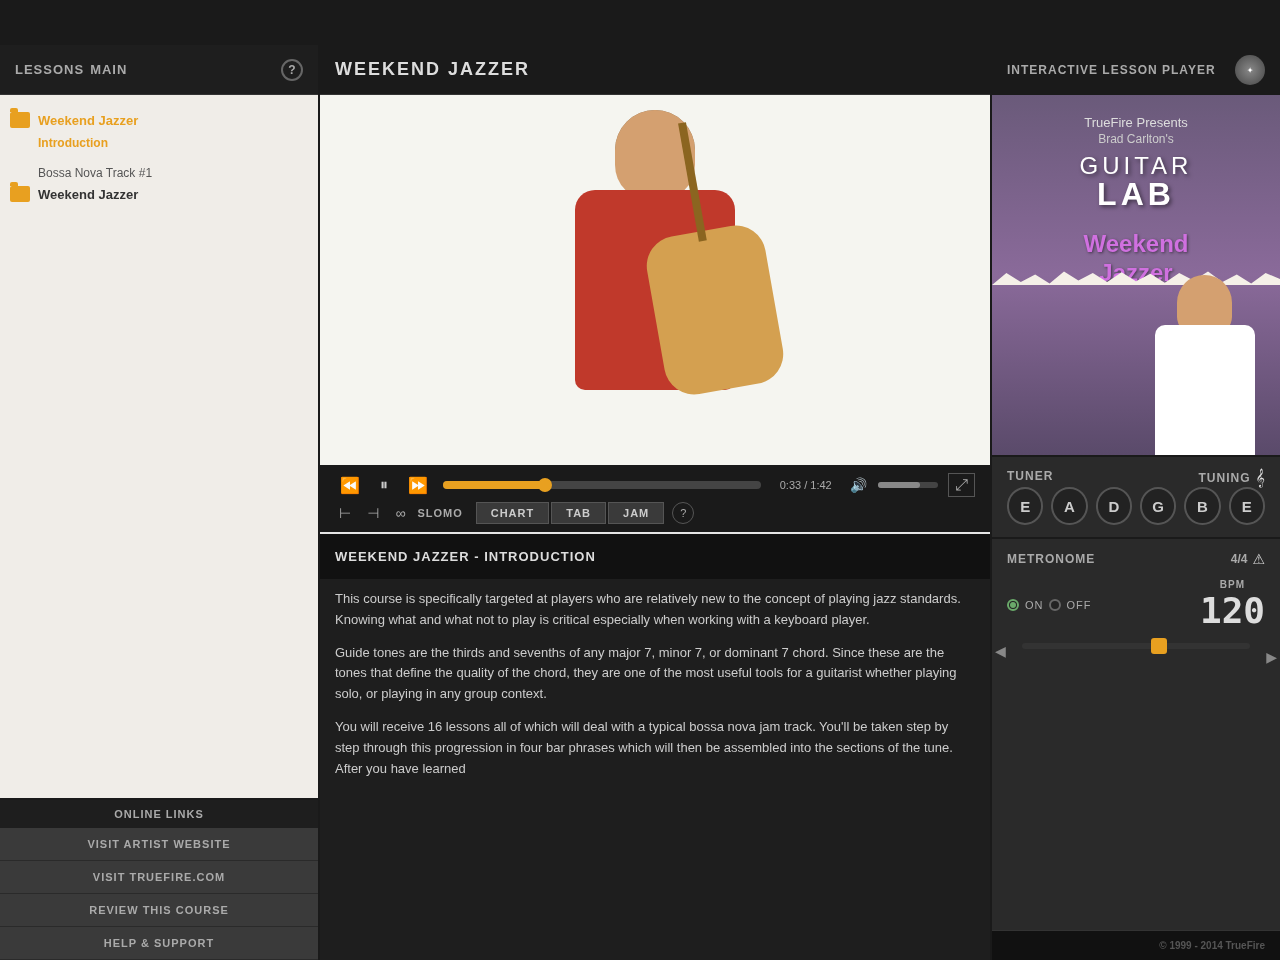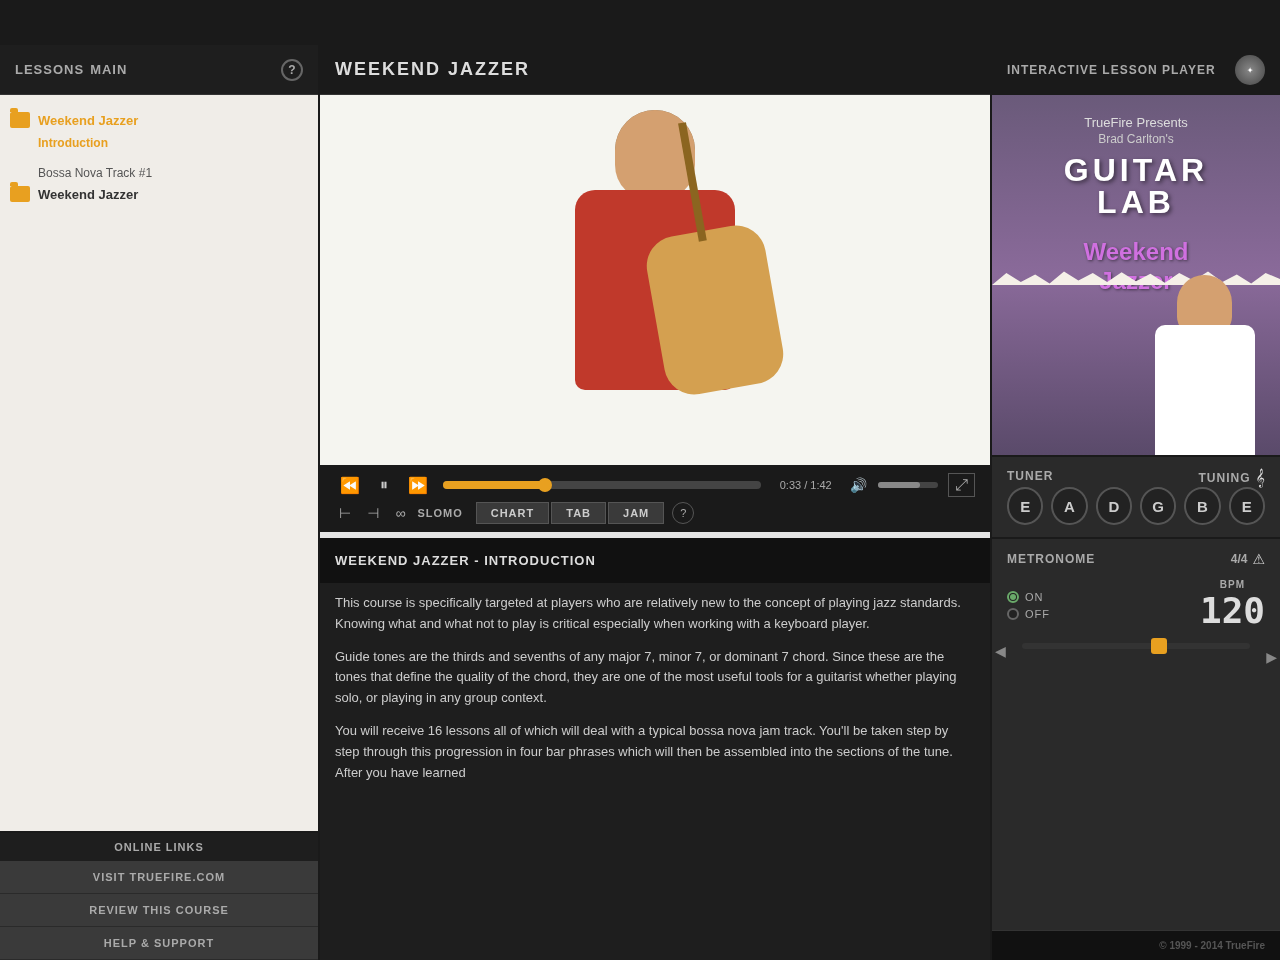--- a/index.html
+++ b/index.html
@@ -426,21 +426,21 @@
       cursor: pointer;
       display: flex;
       align-items: center;
       justify-content: center;
     }
 
     
     .description-area {
       flex: 1;
       background: #e5e5e5;
-      border-top: 6px solid #e5e5e5;
+      border-top: 2px solid #e5e5e5;
     }
 
     .desc-header {
       background: #111;
       padding: 10px 15px;
       height: 45px;
       display: flex;
       align-items: center;
     }
 
@@ -645,21 +645,20 @@
 
     .metronome-controls {
       display: flex;
       align-items: center;
       justify-content: space-between;
       margin-bottom: 12px;
     }
 
     .metro-toggle {
       display: flex;
-      flex-direction: column;
       gap: 5px;
     }
 
     .metro-radio {
       display: flex;
       align-items: center;
       gap: 6px;
       cursor: pointer;
     }
 
@@ -813,20 +812,21 @@
         </div>
         <div class="lesson-item">
           <div class="folder-icon"></div>
           <span class="lesson-item-title">Weekend Jazzer</span>
         </div>
       </div>
     </div>
 
     <div class="online-links-section">
       <div class="online-links-header">ONLINE LINKS</div>
+      <button class="link-button">VISIT ARTIST WEBSITE</button>
       <button class="link-button">VISIT TRUEFIRE.COM</button>
       <button class="link-button">REVIEW THIS COURSE</button>
       <button class="link-button">HELP &amp; SUPPORT</button>
     </div>
   </div>
 
   <div class="center-panel">
     <div class="video-header">
       <span class="video-title">WEEKEND JAZZER</span>
     </div>
@@ -895,21 +895,21 @@
   <div class="right-panel">
     <div class="ilp-header">
       <span class="ilp-title">INTERACTIVE LESSON PLAYER</span>
       <div class="ilp-logo">✦</div>
     </div>
 
     <div class="course-art">
       <div style="color:#ddd;font-size:13px;margin-bottom:2px;">TrueFire Presents</div>
       <div style="color:#ccc;font-size:12px;margin-bottom:8px;">Brad Carlton's</div>
       <div style="text-align:center;">
-        <div style="color:#fff;font-size:32px;font-weight:700;letter-spacing:4px;line-height:1;text-shadow:2px 2px 4px rgba(0,0,0,0.5);">GUITAR</div>
+        <div style="color:#fff;font-size:24px;font-weight:400;letter-spacing:4px;line-height:1;text-shadow:2px 2px 4px rgba(0,0,0,0.5);">GUITAR</div>
         <div style="color:#fff;font-size:32px;font-weight:900;letter-spacing:4px;line-height:1;text-shadow:2px 2px 4px rgba(0,0,0,0.5);">LAB</div>
       </div>
       <div class="torn-paper"></div>
       <div style="color:#d070e0;font-size:24px;font-weight:bold;text-align:center;line-height:1.2;margin-top:20px;text-shadow:1px 1px 3px rgba(0,0,0,0.5);">
         <span>Weekend</span><br>
         <span>Jazzer</span>
       </div>
 
       <div class="course-art-person">
         <div class="person-head-art"></div>

